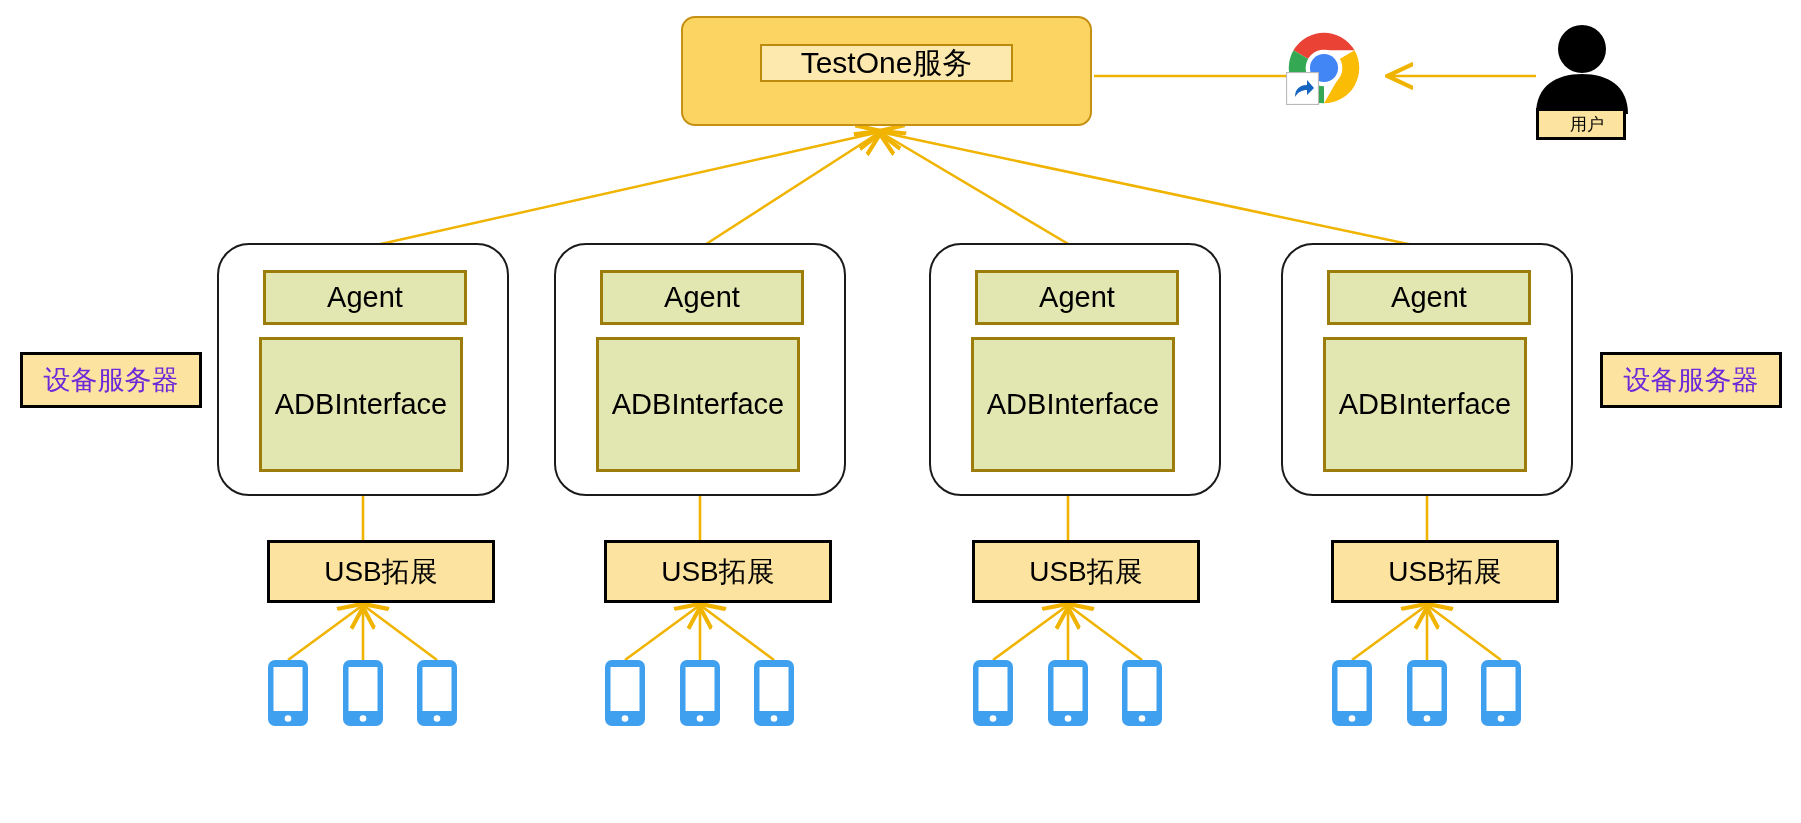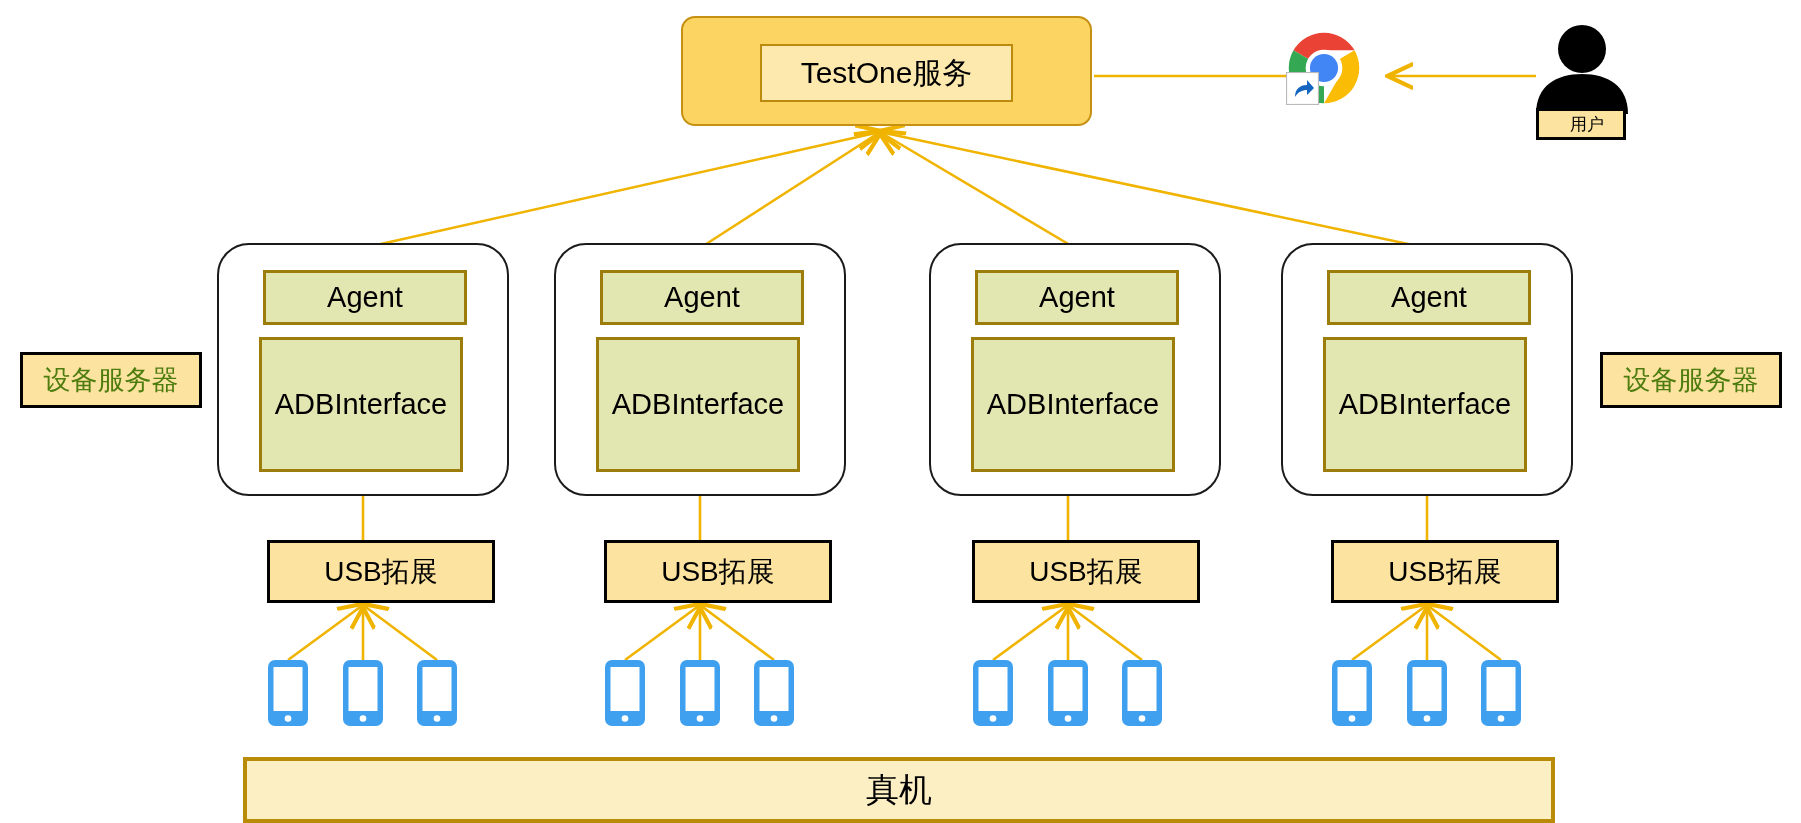--- a/index.html
+++ b/index.html
@@ -31,21 +31,21 @@
     left: 681px; top: 16px;
     width: 411px; height: 110px;
     background: #FCD462;
     border: 2px solid #C69113;
     border-radius: 14px;
     box-sizing: border-box;
   }
   .testone-inner {
     position: absolute;
     left: 760px; top: 44px;
-    width: 253px; height: 58px;
+    width: 253px; height: 38px;
     background: #FDE8AE;
     border: 2px solid #BC8B0E;
     box-sizing: border-box;
     display: flex;
     align-items: center;
     justify-content: center;
     font-size: 30px;
     color: #000;
     white-space: nowrap;
   }
@@ -87,21 +87,21 @@
   .srv-label {
     position: absolute;
     width: 182px; height: 56px;
     background: #FDE3A0;
     border: 3px solid #000;
     box-sizing: border-box;
     display: flex;
     align-items: center;
     justify-content: center;
     font-size: 27px;
-    color: #4d7c0f;
+    color: #6d28d9;
     white-space: nowrap;
   }
   .srv-label.left  { left: 20px;  top: 352px; }
   .srv-label.right { left: 1600px; top: 352px; }
 
   
   .server-box {
     position: absolute;
     top: 243px;
     width: 292px;
@@ -376,15 +376,14 @@
     </svg>
   </div>
   <div class="phone" style="left:1481px; top:660px;">
     <svg viewBox="0 0 40 66" width="40" height="66">
       <rect x="0" y="0" width="40" height="66" rx="7" fill="#3FA0F0"></rect>
       <rect x="5.5" y="7" width="29" height="44" fill="#ffffff"></rect>
       <circle cx="20" cy="58.5" r="3.3" fill="#ffffff"></circle>
     </svg>
   </div>
 
-  <div class="realmachine-bar">真机</div>
 
 </div>
 
 </body></html>

